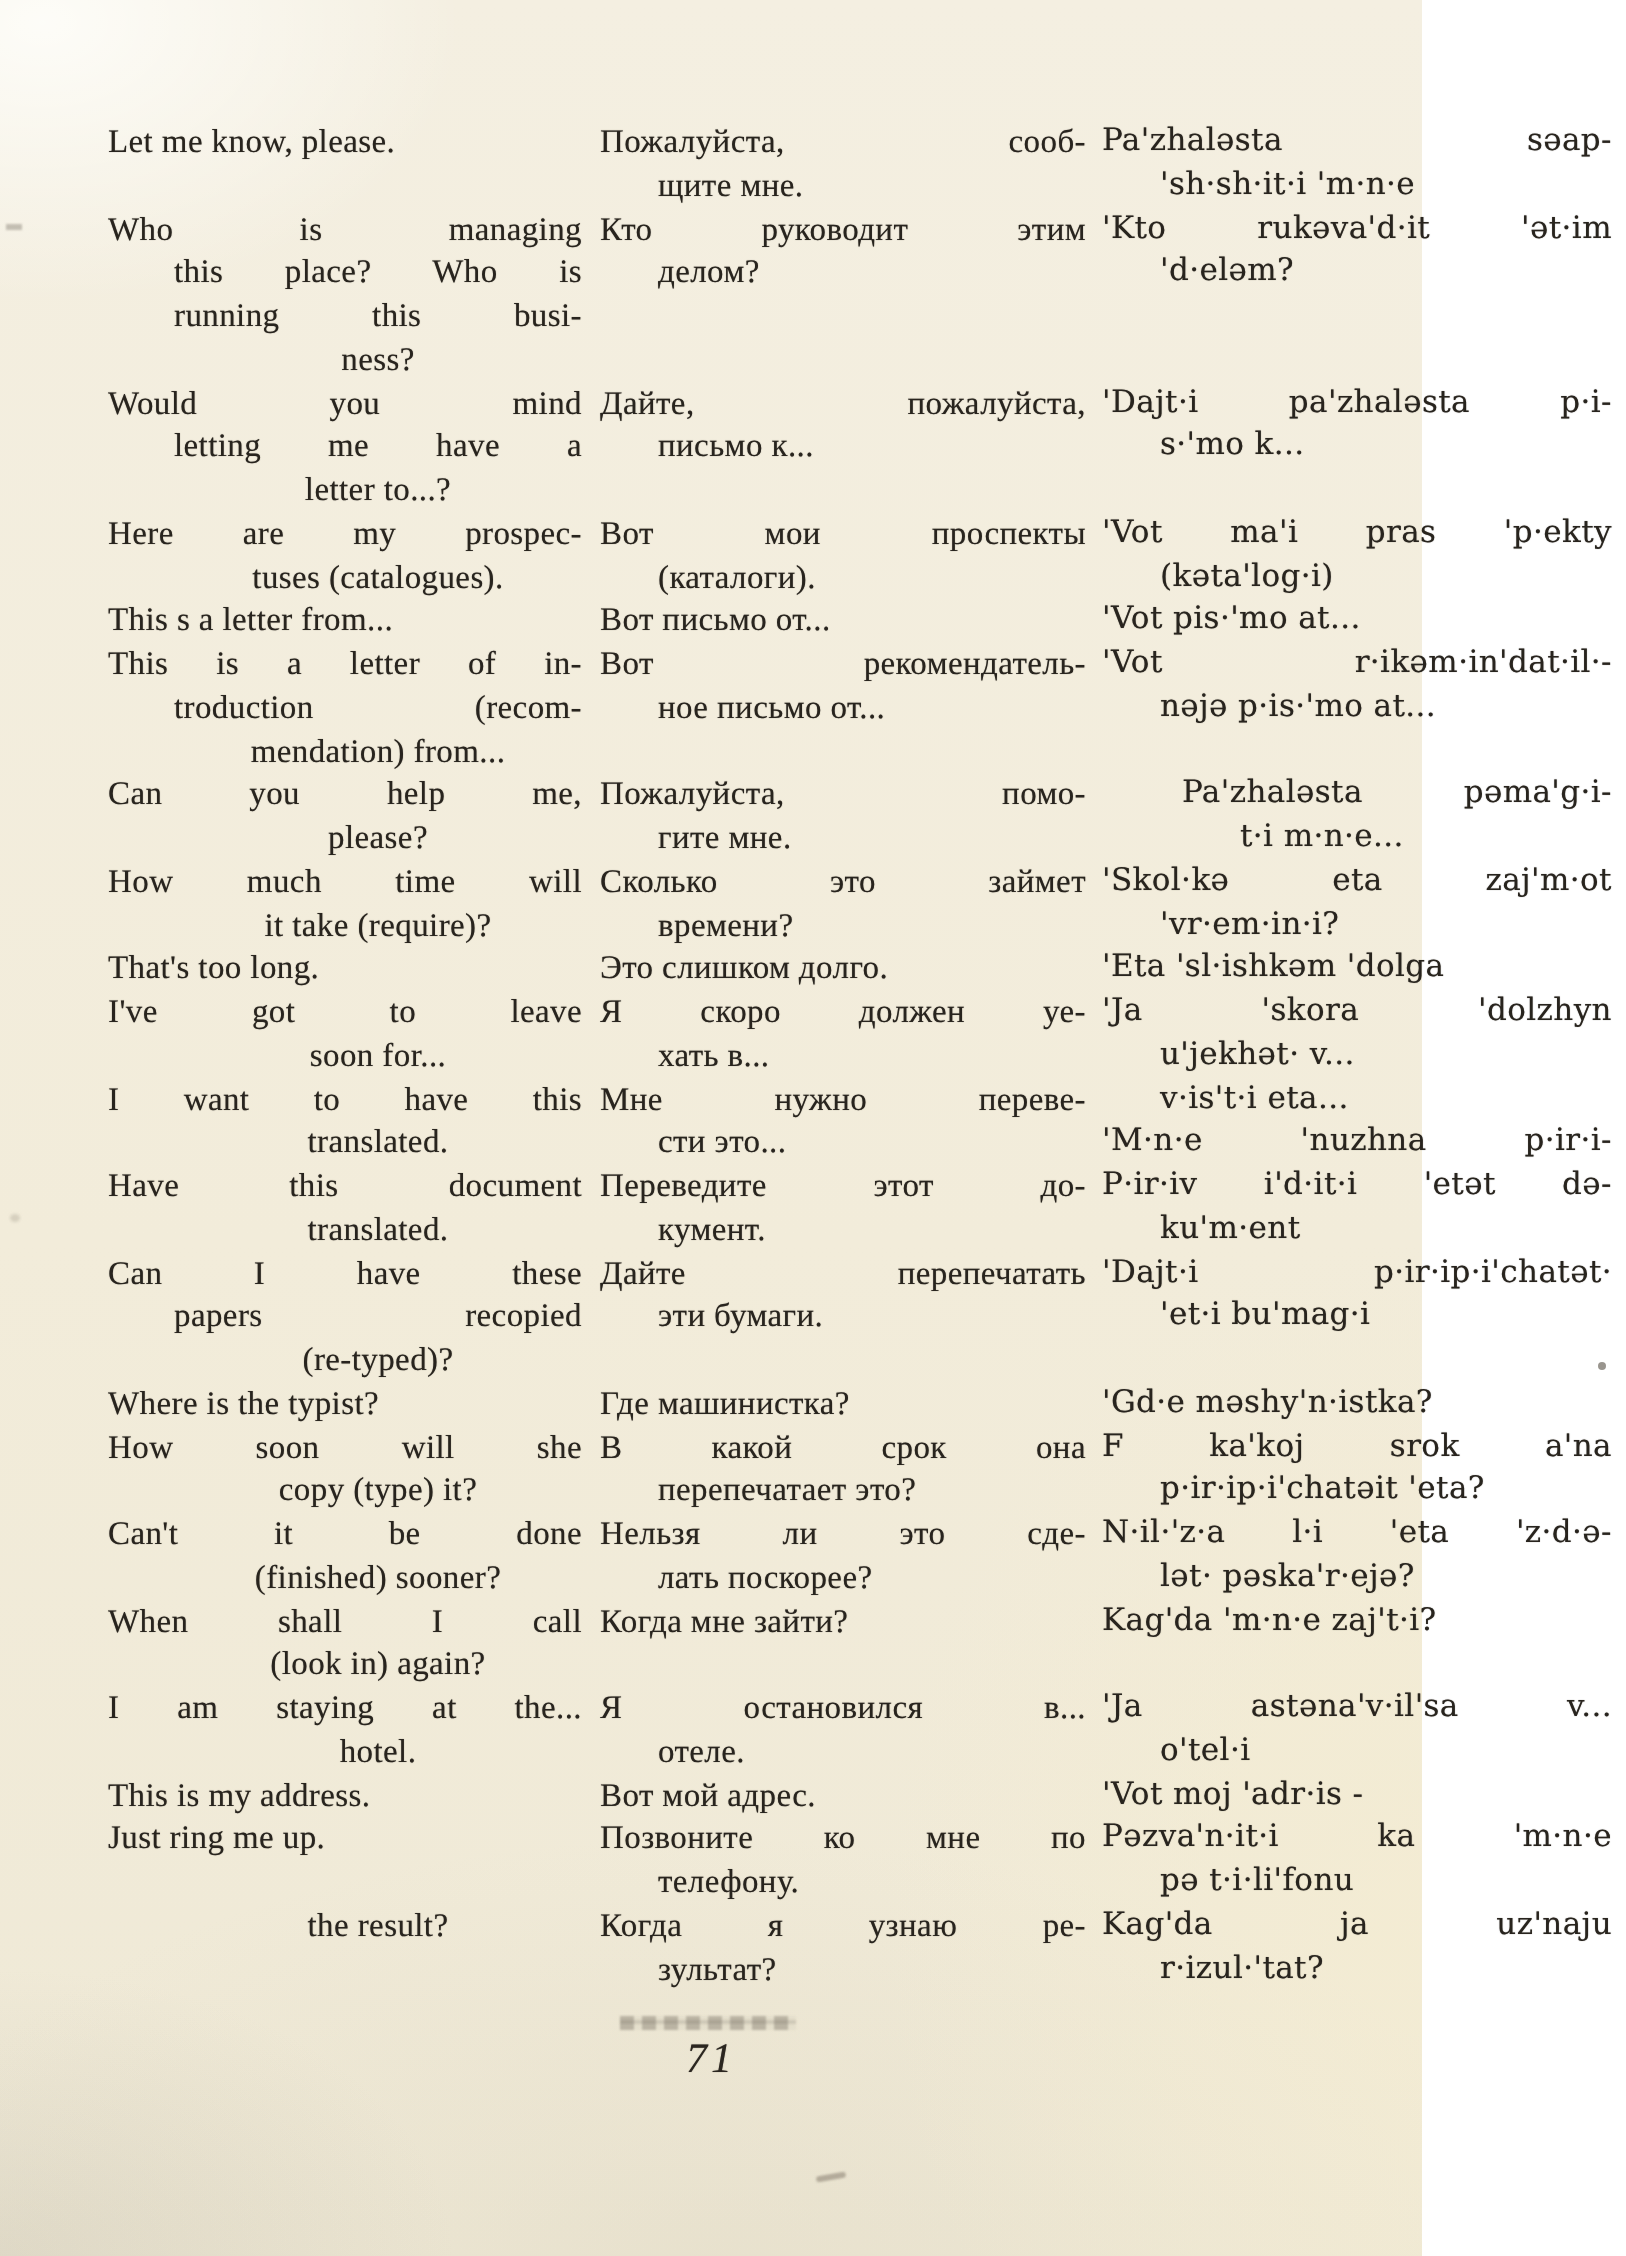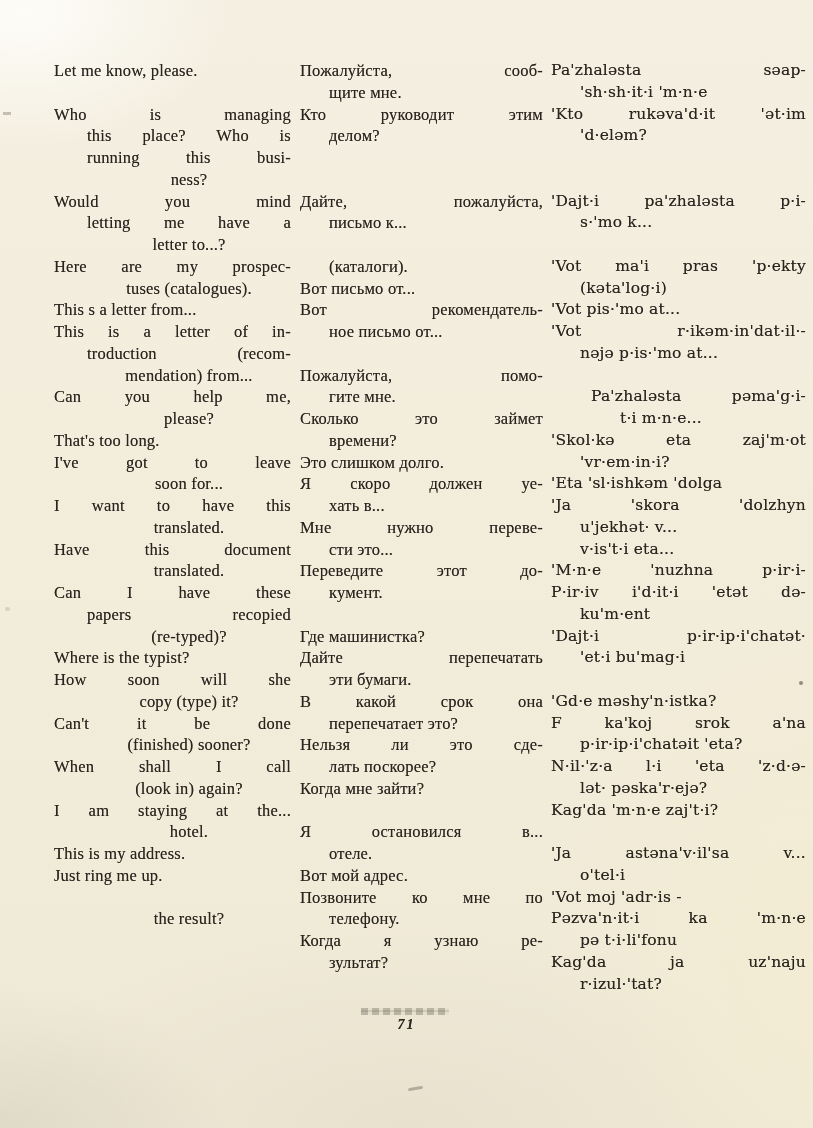--- a/index.html
+++ b/index.html
@@ -3,21 +3,21 @@
 <meta charset="utf-8">
 <style>
   html, body { margin: 0; padding: 0; }
   body {
     width: 813px; height: 1128px;
     font-family: "Liberation Serif", "DejaVu Serif", serif;
     overflow: hidden;
   }
   .page {
     position: relative;
-    width: 813px; height: 1128px;
+    width: 711px; height: 1128px;
     background:
       radial-gradient(ellipse 300px 200px at 3% 1%, rgba(255,255,252,0.85), rgba(255,255,252,0) 70%),
       radial-gradient(ellipse 420px 520px at 100% 85%, rgba(244,236,210,0.8), rgba(244,236,210,0) 65%),
       radial-gradient(ellipse 380px 240px at 0% 100%, rgba(168,162,146,0.22), rgba(168,162,146,0) 60%),
       radial-gradient(ellipse 600px 300px at 50% 100%, rgba(210,202,180,0.25), rgba(210,202,180,0) 70%),
       linear-gradient(180deg, #f4efe1 0%, #f2ecda 55%, #efe9d6 100%);
     color: #28241e;
   }
   .col {
     position: absolute;
@@ -50,22 +50,22 @@
     width: 88px; height: 7px;
     margin: 0 auto 2px auto;
     background:
       repeating-linear-gradient(90deg, rgba(105,98,86,0.38) 0 7px, rgba(105,98,86,0.05) 7px 11px),
       linear-gradient(180deg, transparent 0 2px, rgba(105,98,86,0.18) 2px 4px, transparent 4px);
     filter: blur(0.6px);
     transform: translateX(-2px);
   }
   .pagenum {
     font-style: italic;
-    font-weight: bold;
-    font-size: 14px;
+    font-weight: normal;
+    font-size: 21px;
     letter-spacing: 2px;
     color: #2b2620;
     text-shadow: 0 0 0.5px rgba(45,40,32,0.6);
   }
   .dash-artifact {
     position: absolute;
     left: 408px; top: 1087px;
     width: 15px; height: 3px;
     background: rgba(112,103,88,0.45);
     transform: rotate(-10deg);
@@ -121,20 +121,24 @@
       <div class="entry">
         <div class="line just">This is a letter of in-</div>
         <div class="line cont just">troduction (recom-</div>
         <div class="line cont">mendation) from...</div>
       </div>
       <div class="entry">
         <div class="line just">Can you help me,</div>
         <div class="line cont">please?</div>
       </div>
       <div class="entry">
+        <div class="line just">How much time will</div>
+        <div class="line cont">it take (require)?</div>
+      </div>
+      <div class="entry">
         <div class="line">That's too long.</div>
       </div>
       <div class="entry">
         <div class="line just">I've got to leave</div>
         <div class="line cont">soon for...</div>
       </div>
       <div class="entry">
         <div class="line just">I want to have this</div>
         <div class="line cont">translated.</div>
       </div>
@@ -183,20 +187,21 @@
       </div>
       <div class="entry">
         <div class="line just">Кто руководит этим</div>
         <div class="line cont">делом?</div>
       </div>
       <div class="entry" style="margin-top: 43.5px;">
         <div class="line just">Дайте, пожалуйста,</div>
         <div class="line cont">письмо к...</div>
       </div>
       <div class="entry" style="margin-top: 21.75px;">
+        <div class="line just">Вот мои проспекты</div>
         <div class="line cont">(каталоги).</div>
       </div>
       <div class="entry">
         <div class="line">Вот письмо от...</div>
       </div>
       <div class="entry">
         <div class="line just">Вот рекомендатель-</div>
         <div class="line cont">ное письмо от...</div>
       </div>
       <div class="entry" style="margin-top: 21.75px;">
@@ -215,26 +220,26 @@
         <div class="line cont">хать в...</div>
       </div>
       <div class="entry">
         <div class="line just">Мне нужно переве-</div>
         <div class="line cont">сти это...</div>
       </div>
       <div class="entry">
         <div class="line just">Переведите этот до-</div>
         <div class="line cont">кумент.</div>
       </div>
-      <div class="entry" style="margin-top: 21.75px;">
-        <div class="line">Где машинистка?</div>
-      </div>
       <div class="entry">
         <div class="line just">Дайте перепечатать</div>
         <div class="line cont">эти бумаги.</div>
+      </div>
+      <div class="entry" style="margin-top: 21.75px;">
+        <div class="line">Где машинистка?</div>
       </div>
       <div class="entry">
         <div class="line just">В какой срок она</div>
         <div class="line cont">перепечатает это?</div>
       </div>
       <div class="entry">
         <div class="line just">Нельзя ли это сде-</div>
         <div class="line cont">лать поскорее?</div>
       </div>
       <div class="entry">

